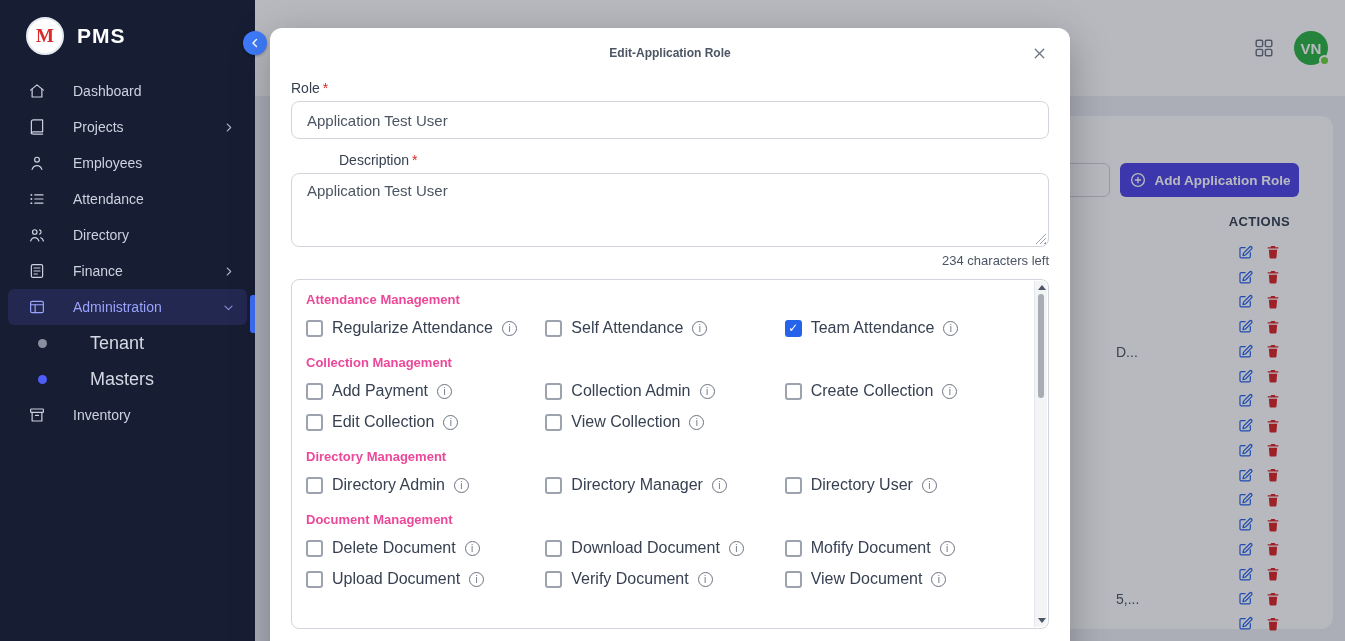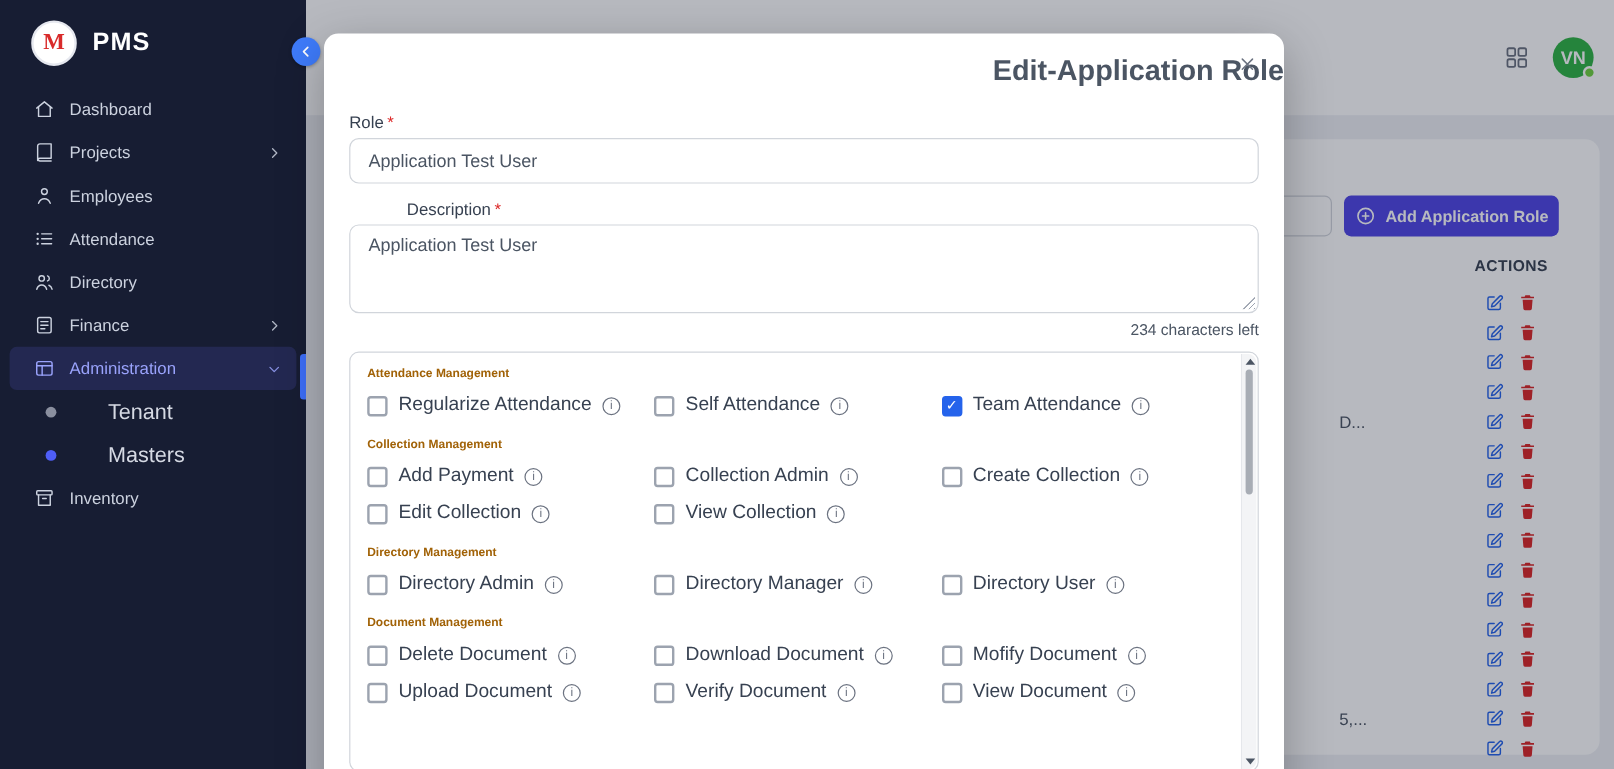--- a/index.html
+++ b/index.html
@@ -6,21 +6,21 @@
   html,body { width:1345px; height:641px; }
   body { font-family:"Liberation Sans","DejaVu Sans",sans-serif; overflow:hidden; background:#fff; color:#374151; }
   .screen { position:relative; width:1345px; height:641px; overflow:hidden; background:#eef0f4; }
 
   
   .sidebar { position:absolute; left:0; top:0; width:255px; height:100%; background:#171d33; z-index:2; }
   .logo-row { display:flex; align-items:center; gap:13px; padding:17px 0 14px 26px; }
   .logo-badge { width:38px; height:38px; border-radius:50%; background:#ffffff; border:2px solid #e6e8ef; display:flex; align-items:center; justify-content:center; color:#d92b2b; font-weight:800; font-size:19px; font-family:"Liberation Serif","DejaVu Serif",serif; }
   .app-name { color:#ffffff; font-size:21px; font-weight:700; letter-spacing:1px; }
   .nav { padding:4px 8px 0 8px; }
-  .nav-item { display:flex; align-items:center; gap:12px; height:36px; padding:0 12px 0 20px; color:#ccd2df; font-size:14px; border-radius:6px; cursor:pointer; }
+  .nav-item { display:flex; align-items:center; gap:27px; height:36px; padding:0 12px 0 20px; color:#ccd2df; font-size:14px; border-radius:6px; cursor:pointer; }
   .nav-item.active { background:rgba(99,102,241,0.16); color:#9aa3fc; }
   .nav-ico { display:flex; width:18px; height:18px; }
   .nav-label { flex:0 1 auto; }
   .chev { margin-left:auto; display:flex; opacity:.85; }
   .nav-sub { display:flex; align-items:center; height:36px; padding-left:30px; color:#d5d9e3; font-size:18px; cursor:pointer; }
   .dot { width:9px; height:9px; border-radius:50%; background:#8a8f9f; margin-right:43px; flex:none; }
   .dot.active-dot { background:#4f5ef7; }
   .active-indicator { position:absolute; right:0; top:295px; width:5px; height:38px; background:#3d6ef7; border-radius:3px 0 0 3px; }
 
   
@@ -39,35 +39,35 @@
   .row-frag { position:absolute; font-size:14px; color:#4b5563; left:236px; }
   .row-frag.frag-1 { top:228px; }
   .row-frag.frag-2 { top:475px; }
 
   
   .overlay { position:absolute; left:255px; top:0; right:0; bottom:0; background:rgba(15,23,42,0.3); z-index:4; }
   .collapse-btn { position:absolute; left:243px; top:31px; width:24px; height:24px; border-radius:50%; background:#3e7bfa; border:none; display:flex; align-items:center; justify-content:center; cursor:pointer; z-index:6; box-shadow:0 1px 3px rgba(0,0,0,.3); }
 
   
   .modal { position:absolute; left:270px; top:28px; width:800px; height:640px; background:#ffffff; border-radius:12px; z-index:10; box-shadow:0 12px 40px rgba(0,0,0,.28); }
-  .modal-title { margin-top:18px; text-align:right; font-size:24px; font-weight:700; color:#4b5563; }
+  .modal-title { margin-top:18px; text-align:center; font-size:12px; font-weight:700; color:#4b5563; }
   .modal-close { position:absolute; top:13px; right:18px; background:none; border:none; cursor:pointer; display:flex; padding:4px; }
   .modal-body { padding:0 21px; }
   .field-label { margin-top:20px; font-size:14px; color:#374151; }
   .req { color:#dc2626; margin-left:3px; }
   .text-input { margin-top:5px; width:100%; height:38px; border:1px solid #d1d5db; border-radius:8px; padding:0 15px; font-size:15px; color:#4b5563; outline:none; font-family:inherit; background:#fff; }
   .textarea-wrap { position:relative; margin-top:5px; }
   .text-area { width:100%; height:74px; border:1px solid #d1d5db; border-radius:8px; padding:8px 15px; font-size:15px; color:#4b5563; outline:none; resize:none; font-family:inherit; background:#fff; display:block; }
   .resize-corner { position:absolute; right:3px; bottom:3px; width:11px; height:11px; background:repeating-linear-gradient(135deg, transparent 0 2px, #9ca3af 2px 3px); clip-path:polygon(100% 0, 0 100%, 100% 100%); pointer-events:none; }
   .chars-left { margin-top:6px; text-align:right; font-size:13px; color:#4b5563; }
 
   .perm-box { position:relative; margin-top:11px; border:1px solid #d1d5db; border-radius:8px; height:350px; overflow:hidden; }
   .perm-scroll { position:absolute; left:0; top:0; right:14px; bottom:0; overflow:hidden; padding:12px 10px 8px 14px; }
   .perm-group { margin-bottom:18px; }
-  .group-title { font-size:10px; font-weight:700; color:#a16207; margin-bottom:12px; }
+  .group-title { font-size:13px; font-weight:700; color:#ec4899; margin-bottom:12px; }
   .perm-grid { display:grid; grid-template-columns:repeat(3, 1fr); row-gap:13px; }
   .perm { display:flex; align-items:center; gap:9px; cursor:pointer; }
   .cb { width:17px; height:17px; border:2px solid #9ca3af; border-radius:3px; background:#fff; flex:none; display:flex; align-items:center; justify-content:center; }
   .cb.checked { background:#2563eb; border-color:#2563eb; }
   .cb.checked::after { content:"\2713"; color:#fff; font-size:12px; font-weight:700; line-height:1; }
   .perm-label { font-size:16px; color:#374151; }
   .info { width:15px; height:15px; border:1px solid #6b7280; border-radius:50%; color:#6b7280; font-size:10px; display:inline-flex; align-items:center; justify-content:center; font-style:normal; flex:none; }
 
   .scrollbar { position:absolute; right:1px; top:1px; bottom:1px; width:13px; background:#f3f4f6; border-left:1px solid #e5e7eb; border-radius:0 7px 7px 0; }
   .sb-up { position:absolute; top:4px; left:2.5px; width:0; height:0; border-left:4px solid transparent; border-right:4px solid transparent; border-bottom:5px solid #4b5563; cursor:pointer; }

